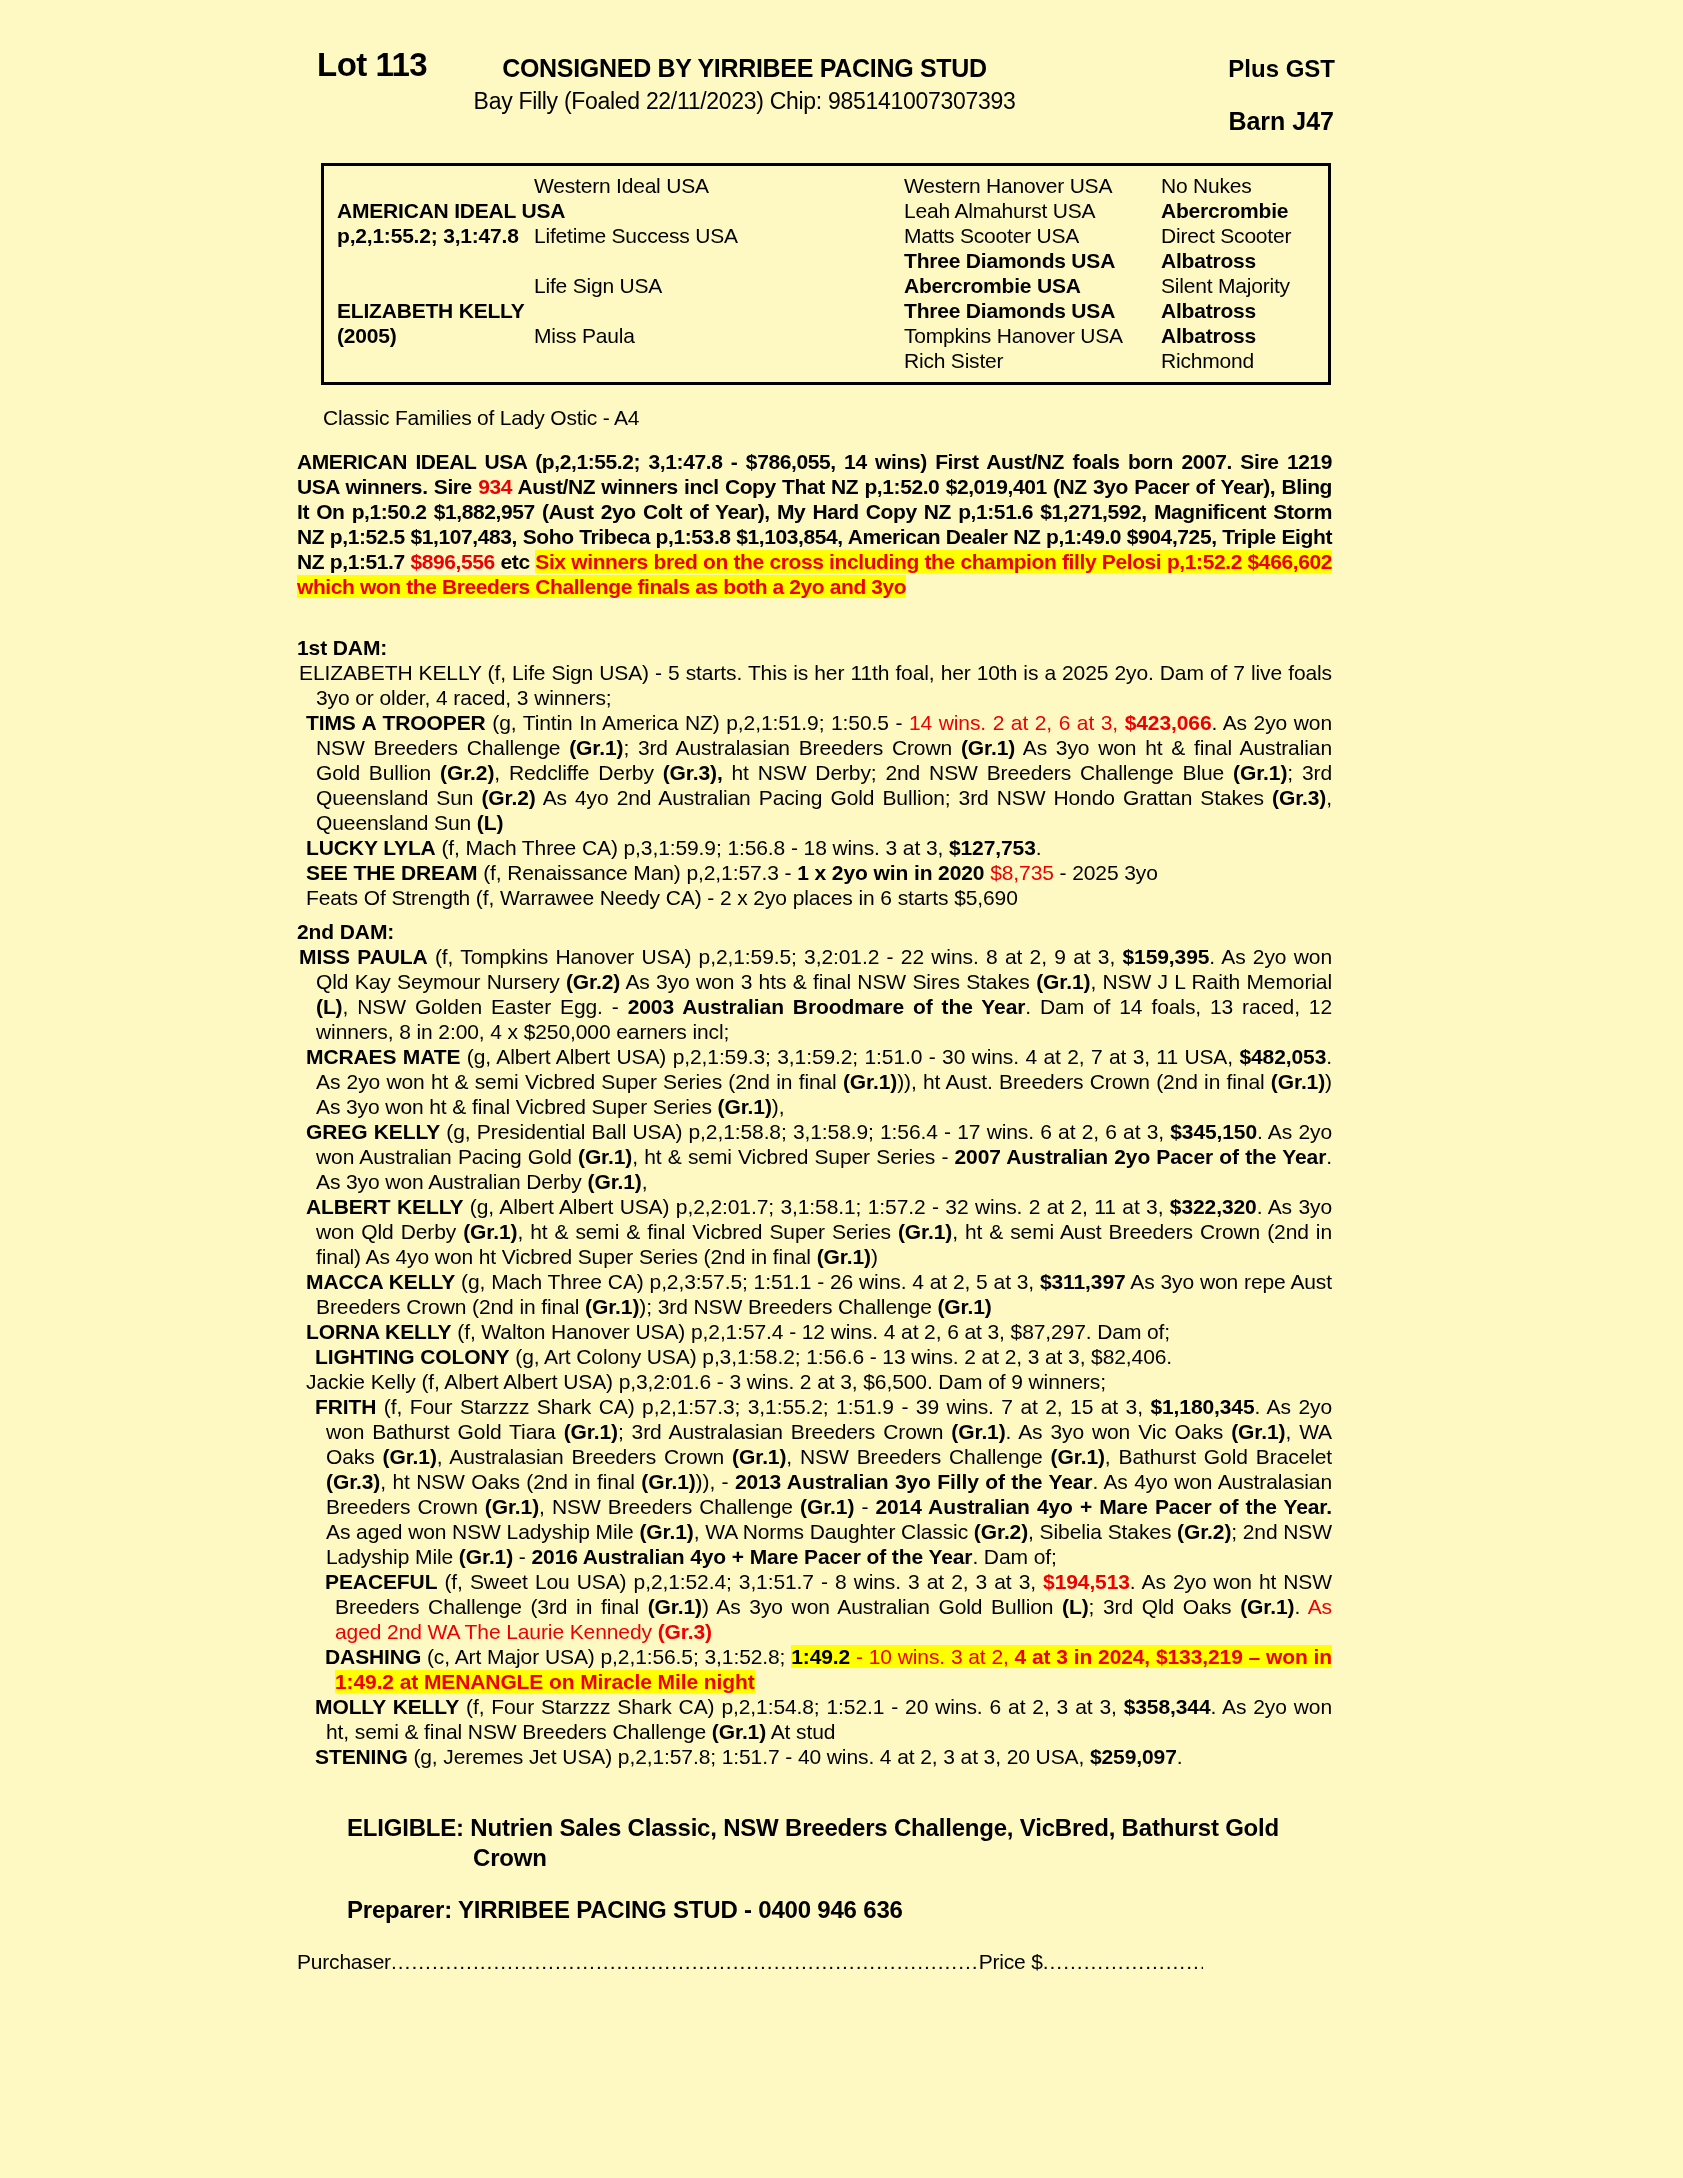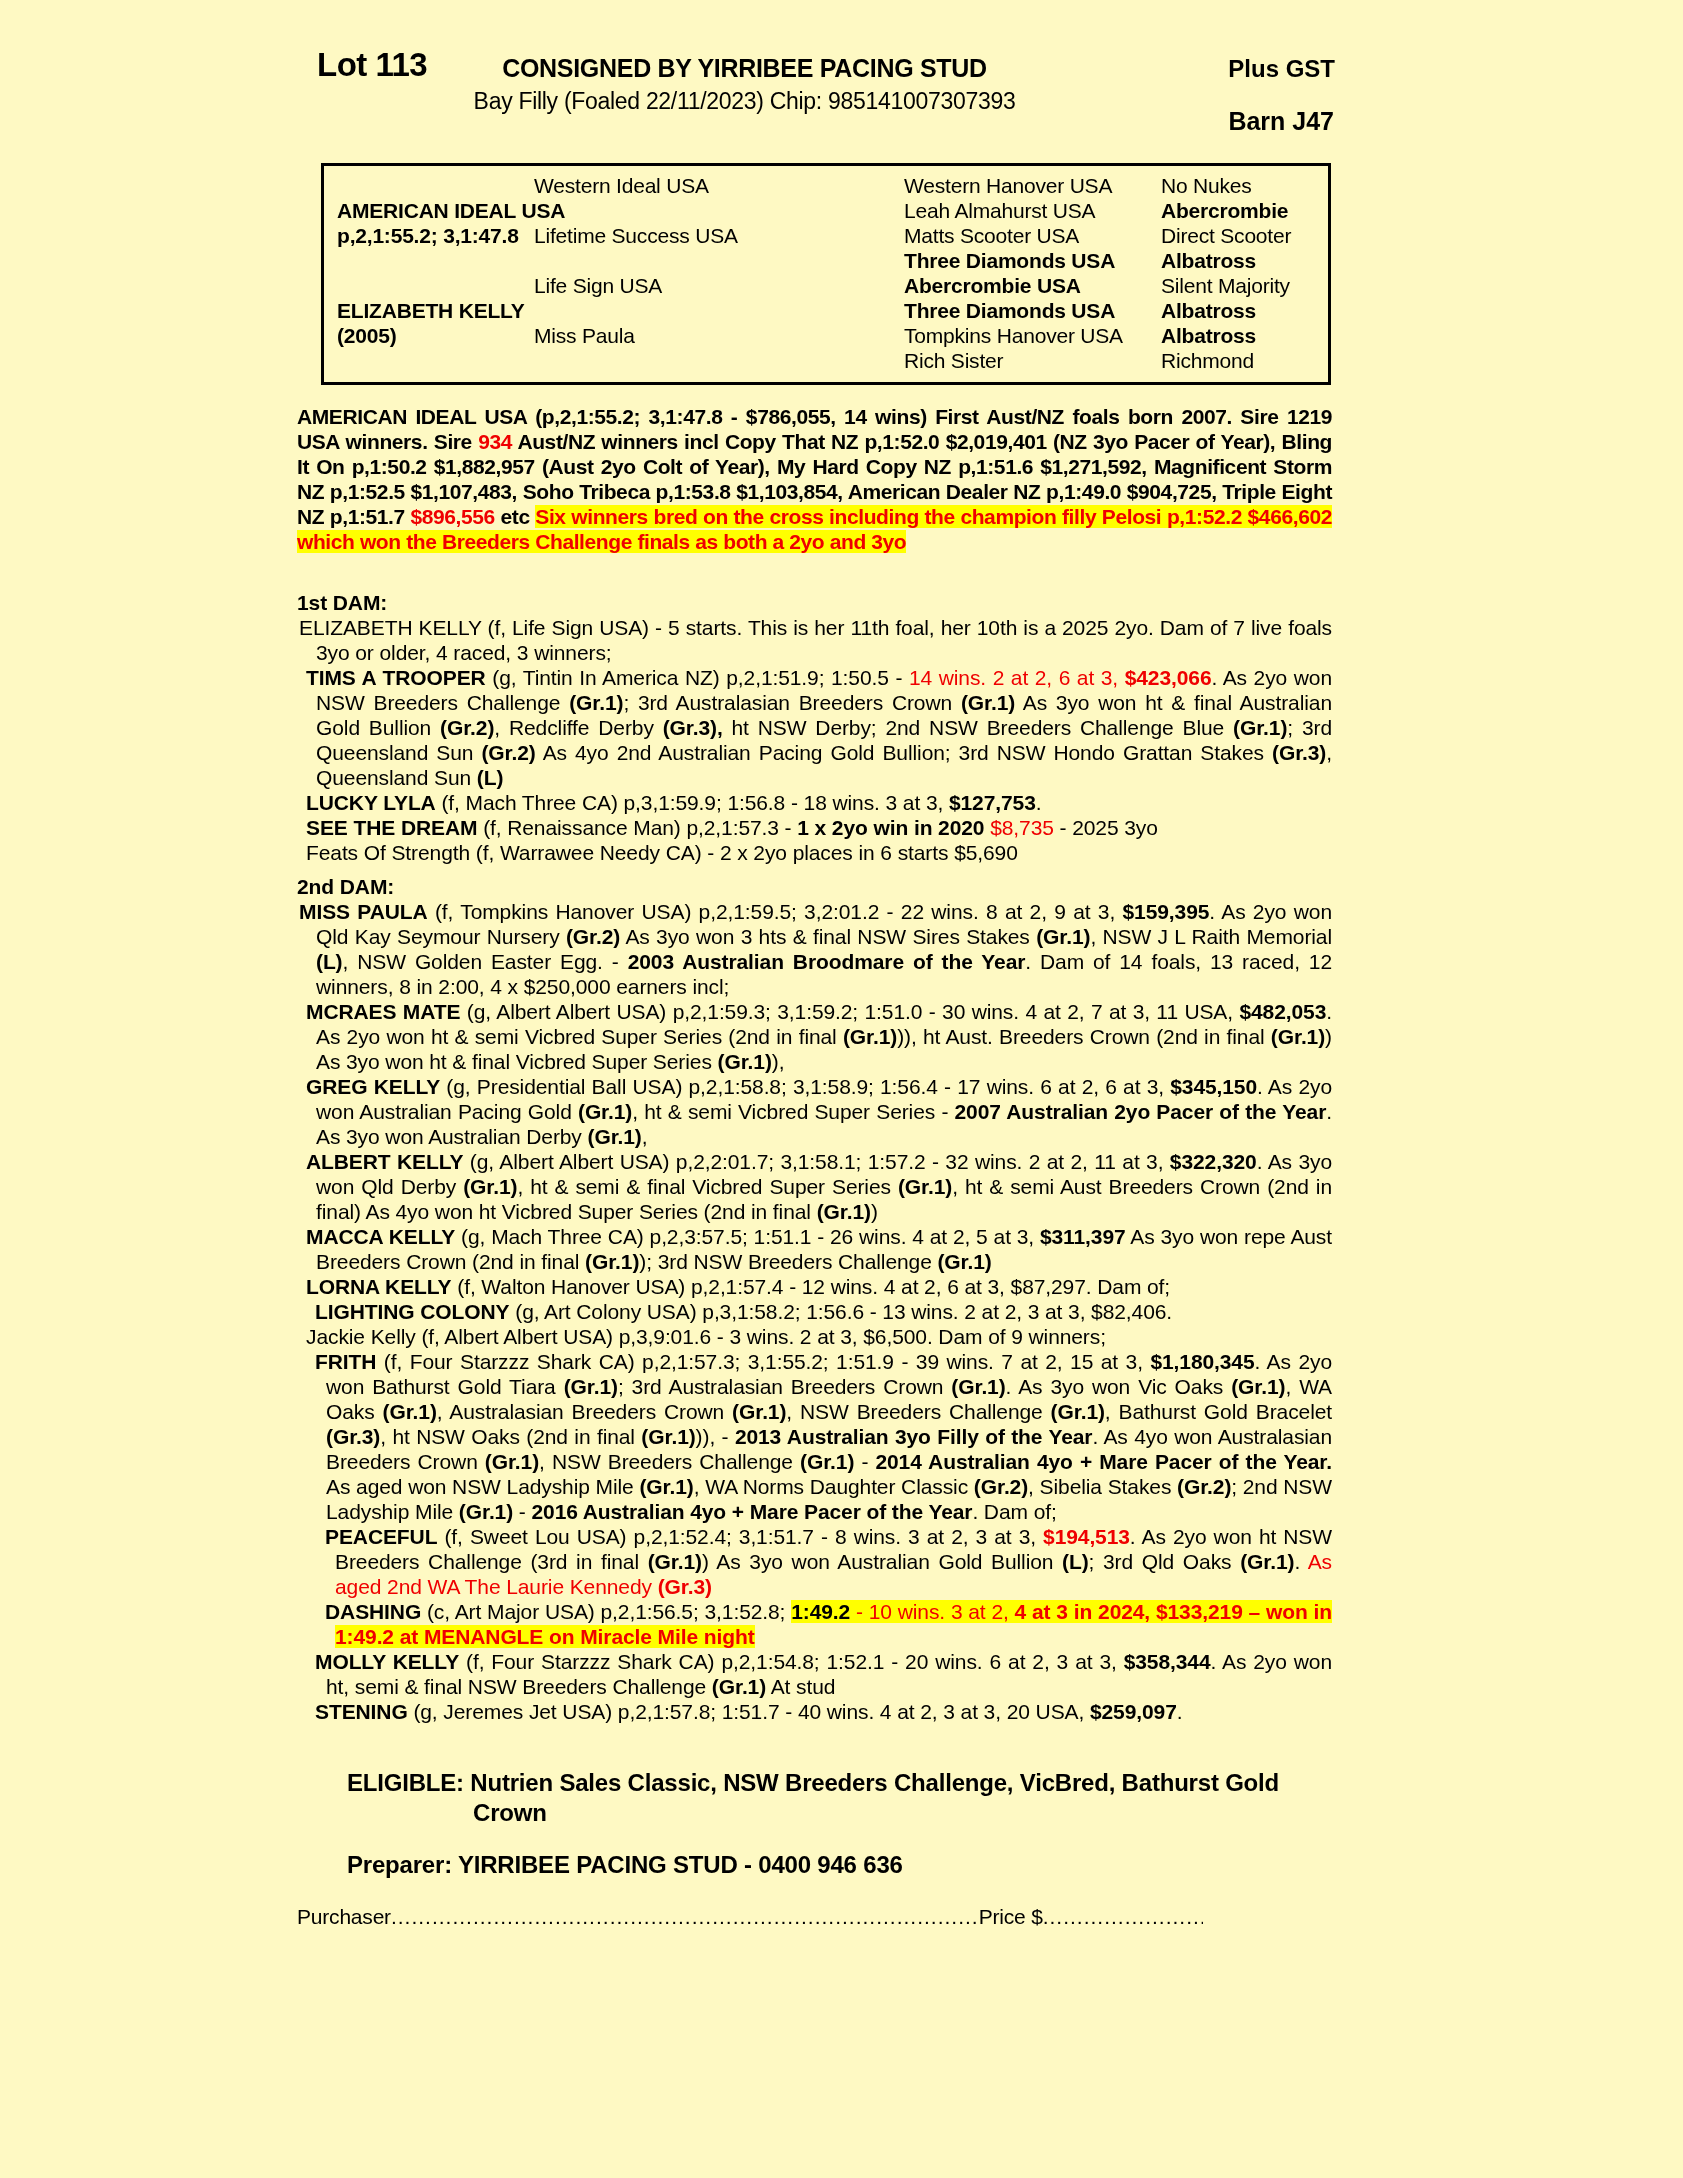--- a/index.html
+++ b/index.html
@@ -86,37 +86,38 @@
         <div class="pcell c3 b">Albatross</div>
         <div class="pcell c0 b">(2005)</div>
         <div class="pcell c1">Miss Paula</div>
         <div class="pcell c2">Tompkins Hanover USA</div>
         <div class="pcell c3 b">Albatross</div>
         <div class="pcell c0"></div>
         <div class="pcell c1"></div>
         <div class="pcell c2">Rich Sister</div>
         <div class="pcell c3">Richmond</div>
       </div>
+    <div class="family-note">Classic Families of Lady Ostic - A4</div>
     <div>
         <p class="blk sire"><span class="b">AMERICAN IDEAL USA (p,2,1:55.2; 3,1:47.8 - $786,055, 14 wins) First Aust/NZ foals born 2007. Sire 1219 USA winners. Sire </span><span class="b r">934</span><span class="b"> Aust/NZ winners incl Copy That NZ p,1:52.0 $2,019,401 (NZ 3yo Pacer of Year), Bling It On p,1:50.2 $1,882,957 (Aust 2yo Colt of Year), My Hard Copy NZ p,1:51.6 $1,271,592, Magnificent Storm NZ p,1:52.5 $1,107,483, Soho Tribeca p,1:53.8 $1,103,854, American Dealer NZ p,1:49.0 $904,725, Triple Eight NZ p,1:51.7 </span><span class="b r">$896,556</span><span class="b"> etc </span><span class="b r hl">Six winners bred on the cross including the champion filly Pelosi p,1:52.2 $466,602 which won the Breeders Challenge finals as both a 2yo and 3yo</span></p>
         <p class="blk h mt36"><span class="b">1st DAM:</span></p>
         <p class="blk s0"><span>ELIZABETH KELLY (f, Life Sign USA) - 5 starts. This is her 11th foal, her 10th is a 2025 2yo. Dam of 7 live foals 3yo or older, 4 raced, 3 winners;</span></p>
         <p class="blk s1"><span class="b">TIMS A TROOPER</span><span> (g, Tintin In America NZ) p,2,1:51.9; 1:50.5 - </span><span class="r">14 wins. 2 at 2, 6 at 3, </span><span class="b r">$423,066</span><span>. As 2yo won NSW Breeders Challenge </span><span class="b">(Gr.1)</span><span>; 3rd Australasian Breeders Crown </span><span class="b">(Gr.1)</span><span> As 3yo won ht &amp; final Australian Gold Bullion </span><span class="b">(Gr.2)</span><span>, Redcliffe Derby </span><span class="b">(Gr.3),</span><span> ht NSW Derby; 2nd NSW Breeders Challenge Blue </span><span class="b">(Gr.1)</span><span>; 3rd Queensland Sun </span><span class="b">(Gr.2)</span><span> As 4yo 2nd Australian Pacing Gold Bullion; 3rd NSW Hondo Grattan Stakes </span><span class="b">(Gr.3)</span><span>, Queensland Sun </span><span class="b">(L)</span></p>
         <p class="blk s1"><span class="b">LUCKY LYLA</span><span> (f, Mach Three CA) p,3,1:59.9; 1:56.8 - 18 wins. 3 at 3, </span><span class="b">$127,753</span><span>.</span></p>
         <p class="blk s1"><span class="b">SEE THE DREAM</span><span> (f, Renaissance Man) p,2,1:57.3 - </span><span class="b">1 x 2yo win in 2020</span><span> </span><span class="r">$8,735</span><span> - 2025 3yo</span></p>
         <p class="blk s1"><span>Feats Of Strength (f, Warrawee Needy CA) - 2 x 2yo places in 6 starts $5,690</span></p>
         <p class="blk h mt8"><span class="b">2nd DAM:</span></p>
         <p class="blk s0"><span class="b">MISS PAULA</span><span> (f, Tompkins Hanover USA) p,2,1:59.5; 3,2:01.2 - 22 wins. 8 at 2, 9 at 3, </span><span class="b">$159,395</span><span>. As 2yo won Qld Kay Seymour Nursery </span><span class="b">(Gr.2)</span><span> As 3yo won 3 hts &amp; final NSW Sires Stakes </span><span class="b">(Gr.1)</span><span>, NSW J L Raith Memorial </span><span class="b">(L)</span><span>, NSW Golden Easter Egg. - </span><span class="b">2003 Australian Broodmare of the Year</span><span>. Dam of 14 foals, 13 raced, 12 winners, 8 in 2:00, 4 x $250,000 earners incl;</span></p>
         <p class="blk s1"><span class="b">MCRAES MATE</span><span> (g, Albert Albert USA) p,2,1:59.3; 3,1:59.2; 1:51.0 - 30 wins. 4 at 2, 7 at 3, 11 USA, </span><span class="b">$482,053</span><span>. As 2yo won ht &amp; semi Vicbred Super Series (2nd in final </span><span class="b">(Gr.1)</span><span>)), ht Aust. Breeders Crown (2nd in final </span><span class="b">(Gr.1)</span><span>) As 3yo won ht &amp; final Vicbred Super Series </span><span class="b">(Gr.1)</span><span>),</span></p>
         <p class="blk s1"><span class="b">GREG KELLY</span><span> (g, Presidential Ball USA) p,2,1:58.8; 3,1:58.9; 1:56.4 - 17 wins. 6 at 2, 6 at 3, </span><span class="b">$345,150</span><span>. As 2yo won Australian Pacing Gold </span><span class="b">(Gr.1)</span><span>, ht &amp; semi Vicbred Super Series - </span><span class="b">2007 Australian 2yo Pacer of the Year</span><span>. As 3yo won Australian Derby </span><span class="b">(Gr.1)</span><span>,</span></p>
         <p class="blk s1"><span class="b">ALBERT KELLY</span><span> (g, Albert Albert USA) p,2,2:01.7; 3,1:58.1; 1:57.2 - 32 wins. 2 at 2, 11 at 3, </span><span class="b">$322,320</span><span>. As 3yo won Qld Derby </span><span class="b">(Gr.1)</span><span>, ht &amp; semi &amp; final Vicbred Super Series </span><span class="b">(Gr.1)</span><span>, ht &amp; semi Aust Breeders Crown (2nd in final) As 4yo won ht Vicbred Super Series (2nd in final </span><span class="b">(Gr.1)</span><span>)</span></p>
         <p class="blk s1"><span class="b">MACCA KELLY</span><span> (g, Mach Three CA) p,2,3:57.5; 1:51.1 - 26 wins. 4 at 2, 5 at 3, </span><span class="b">$311,397</span><span> As 3yo won repe Aust Breeders Crown (2nd in final </span><span class="b">(Gr.1)</span><span>); 3rd NSW Breeders Challenge </span><span class="b">(Gr.1)</span></p>
         <p class="blk s1"><span class="b">LORNA KELLY</span><span> (f, Walton Hanover USA) p,2,1:57.4 - 12 wins. 4 at 2, 6 at 3, $87,297. Dam of;</span></p>
         <p class="blk s2"><span class="b">LIGHTING COLONY</span><span> (g, Art Colony USA) p,3,1:58.2; 1:56.6 - 13 wins. 2 at 2, 3 at 3, $82,406.</span></p>
-        <p class="blk s1"><span>Jackie Kelly (f, Albert Albert USA) p,3,9:01.6 - 3 wins. 2 at 3, $6,500. Dam of 9 winners;</span></p>
+        <p class="blk s1"><span>Jackie Kelly (f, Albert Albert USA) p,3,2:01.6 - 3 wins. 2 at 3, $6,500. Dam of 9 winners;</span></p>
         <p class="blk s2"><span class="b">FRITH</span><span> (f, Four Starzzz Shark CA) p,2,1:57.3; 3,1:55.2; 1:51.9 - 39 wins. 7 at 2, 15 at 3, </span><span class="b">$1,180,345</span><span>. As 2yo won Bathurst Gold Tiara </span><span class="b">(Gr.1)</span><span>; 3rd Australasian Breeders Crown </span><span class="b">(Gr.1)</span><span>. As 3yo won Vic Oaks </span><span class="b">(Gr.1)</span><span>, WA Oaks </span><span class="b">(Gr.1)</span><span>, Australasian Breeders Crown </span><span class="b">(Gr.1)</span><span>, NSW Breeders Challenge </span><span class="b">(Gr.1)</span><span>, Bathurst Gold Bracelet </span><span class="b">(Gr.3)</span><span>, ht NSW Oaks (2nd in final </span><span class="b">(Gr.1)</span><span>)), - </span><span class="b">2013 Australian 3yo Filly of the Year</span><span>. As 4yo won Australasian Breeders Crown </span><span class="b">(Gr.1)</span><span>, NSW Breeders Challenge </span><span class="b">(Gr.1)</span><span> - </span><span class="b">2014 Australian 4yo + Mare Pacer of the Year.</span><span> As aged won NSW Ladyship Mile </span><span class="b">(Gr.1)</span><span>, WA Norms Daughter Classic </span><span class="b">(Gr.2)</span><span>, Sibelia Stakes </span><span class="b">(Gr.2)</span><span>; 2nd NSW Ladyship Mile </span><span class="b">(Gr.1)</span><span> - </span><span class="b">2016 Australian 4yo + Mare Pacer of the Year</span><span>. Dam of;</span></p>
         <p class="blk s3"><span class="b">PEACEFUL</span><span> (f, Sweet Lou USA) p,2,1:52.4; 3,1:51.7 - 8 wins. 3 at 2, 3 at 3, </span><span class="b r">$194,513</span><span>. As 2yo won ht NSW Breeders Challenge (3rd in final </span><span class="b">(Gr.1)</span><span>) As 3yo won Australian Gold Bullion </span><span class="b">(L)</span><span>; 3rd Qld Oaks </span><span class="b">(Gr.1)</span><span>. </span><span class="r">As aged 2nd WA The Laurie Kennedy </span><span class="b r">(Gr.3)</span></p>
         <p class="blk s3"><span class="b">DASHING</span><span> (c, Art Major USA) p,2,1:56.5; 3,1:52.8; </span><span class="b hl">1:49.2</span><span class="hl"> </span><span class="r hl">- 10 wins. 3 at 2, </span><span class="b r hl">4 at 3 in 2024, </span><span class="b r hl">$133,219 – won in 1:49.2 at MENANGLE on Miracle Mile night</span></p>
         <p class="blk s2"><span class="b">MOLLY KELLY</span><span> (f, Four Starzzz Shark CA) p,2,1:54.8; 1:52.1 - 20 wins. 6 at 2, 3 at 3, </span><span class="b">$358,344</span><span>. As 2yo won ht, semi &amp; final NSW Breeders Challenge </span><span class="b">(Gr.1)</span><span> At stud</span></p>
         <p class="blk s2"><span class="b">STENING</span><span> (g, Jeremes Jet USA) p,2,1:57.8; 1:51.7 - 40 wins. 4 at 2, 3 at 3, 20 USA, </span><span class="b">$259,097</span><span>.</span></p>
         <p class="blk eligible"><span class="b">ELIGIBLE: Nutrien Sales Classic, NSW Breeders Challenge, VicBred, Bathurst Gold Crown</span></p>
         <p class="blk preparer"><span class="b">Preparer: YIRRIBEE PACING STUD - 0400 946 636</span></p>
       </div>
 
     <div class="purchase"><span>Purchaser</span><span class="dots">......................................................................................</span><span>Price $</span><span class="dots">............................</span>

